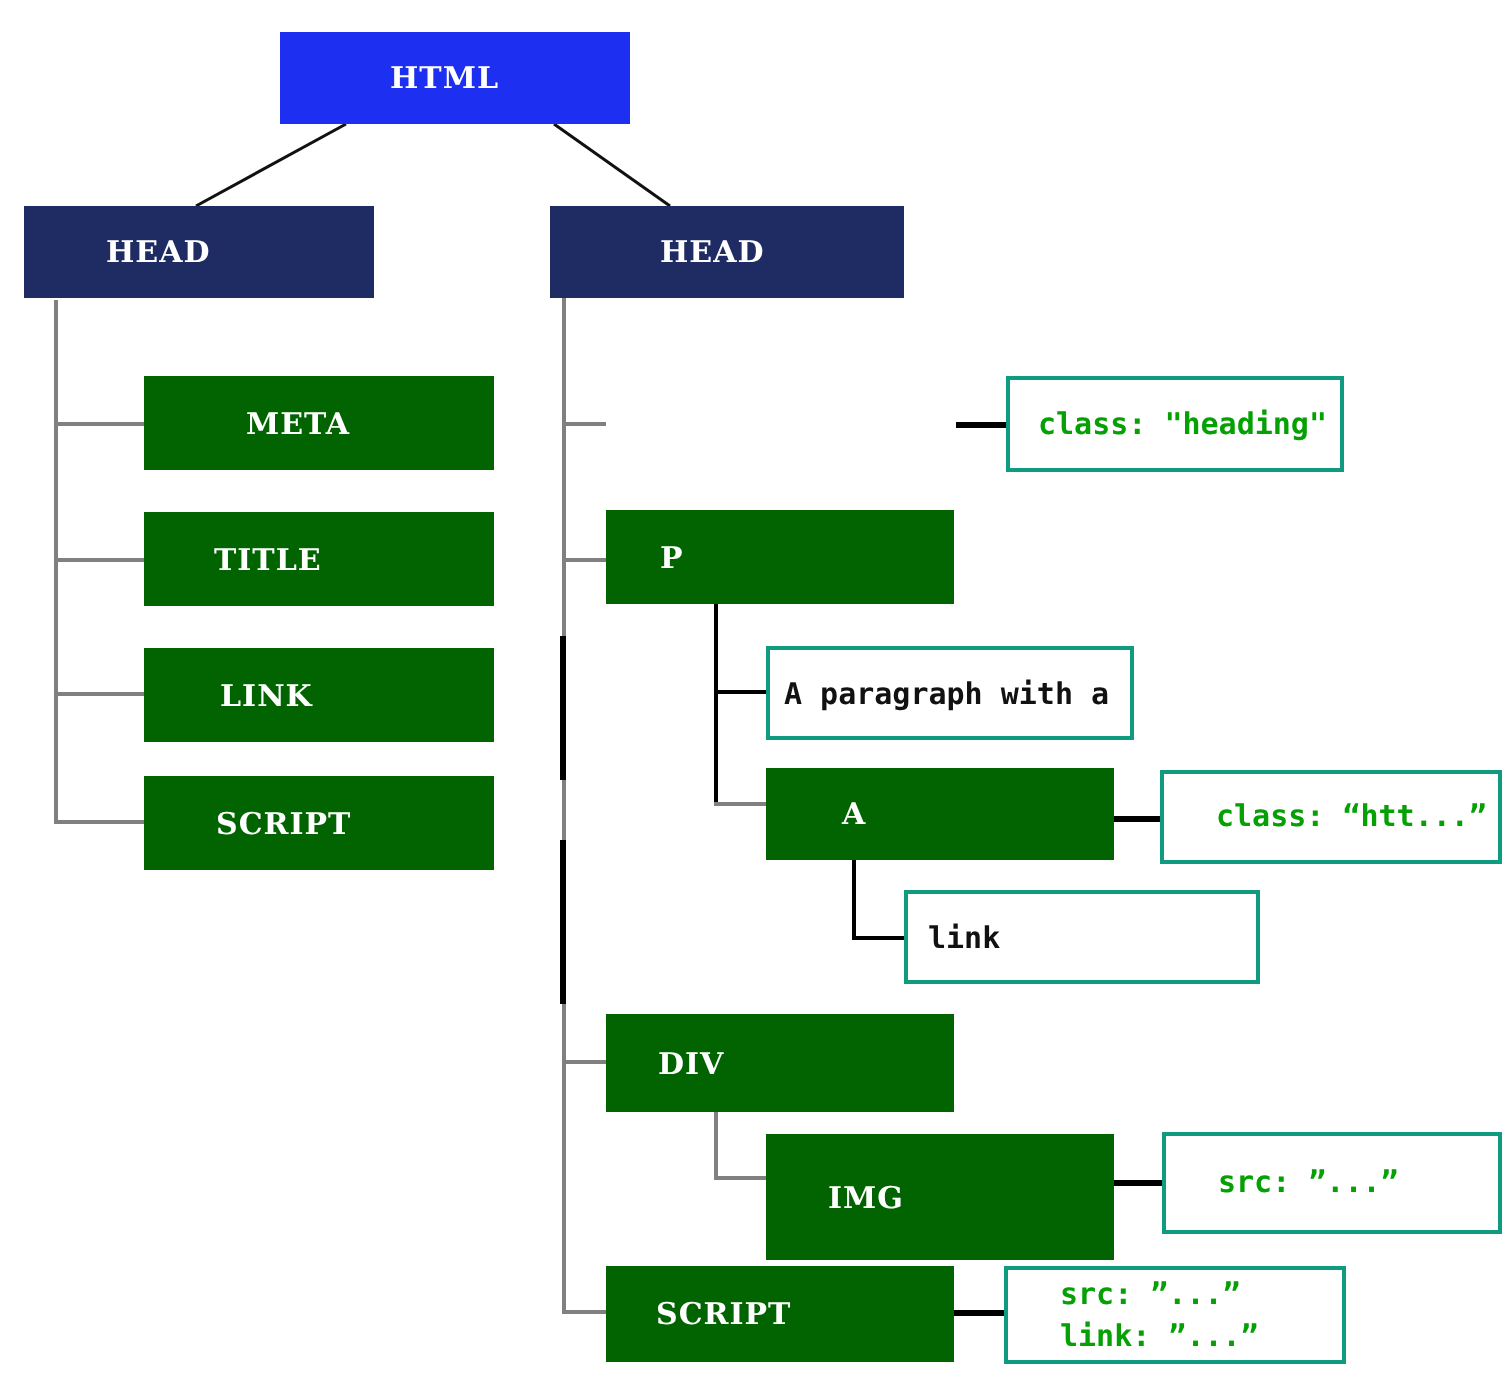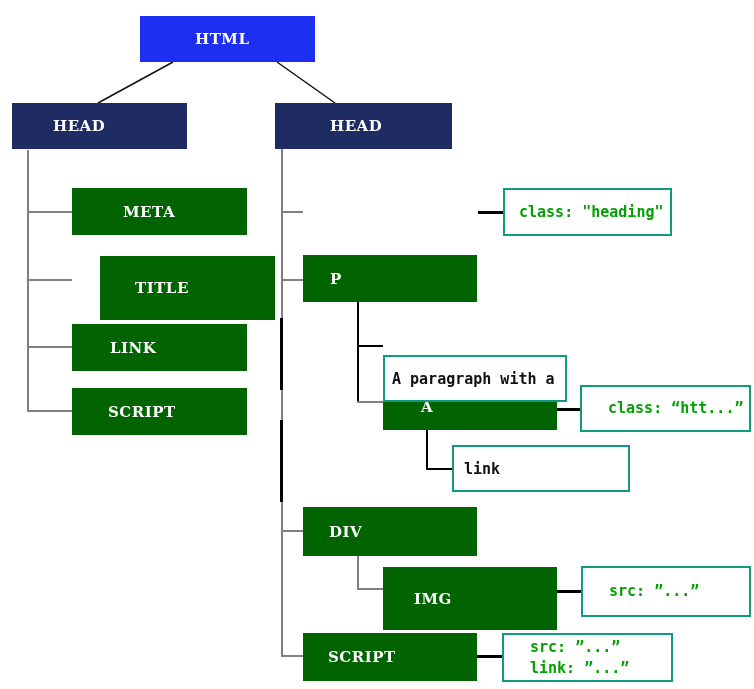--- a/index.html
+++ b/index.html
@@ -106,21 +106,21 @@
   <div class="node navy" style="left:12px;  top:103px; width:175px; height:46px; padding-left:41px;">
     <span>HEAD</span>
   </div>
   <div class="node navy" style="left:275px; top:103px; width:177px; height:46px; padding-left:55px;">
     <span>HEAD</span>
   </div>
 
   <div class="node green" style="left:72px;  top:188px; width:175px; height:47px; padding-left:51px;">
     <span>META</span>
   </div>
-  <div class="node green" style="left:72px;  top:256px; width:175px; height:64px; padding-left:35px;margin-left:28px;">
+  <div class="node green" style="left:72px;  top:256px; width:175px; height:47px; padding-left:35px;">
     <span>TITLE</span>
   </div>
   <div class="node green" style="left:72px;  top:324px; width:175px; height:47px; padding-left:38px;">
     <span>LINK</span>
   </div>
   <div class="node green" style="left:72px;  top:388px; width:175px; height:47px; padding-left:36px;">
     <span>SCRIPT</span>
   </div>
 
   <div class="node green" style="left:303px; top:255px; width:174px; height:47px; padding-left:27px;">
@@ -132,21 +132,21 @@
   <div class="node green" style="left:303px; top:507px; width:174px; height:49px; padding-left:26px;">
     <span>DIV</span>
   </div>
   <div class="node green" style="left:383px; top:567px; width:174px; height:63px; padding-left:31px;">
     <span>IMG</span>
   </div>
   <div class="node green" style="left:303px; top:633px; width:174px; height:48px; padding-left:25px;">
     <span>SCRIPT</span>
   </div>
 
-  <div class="textbox" style="left:383px; top:323px; width:184px; height:47px; padding-left:7px;margin-top:32px;">
+  <div class="textbox" style="left:383px; top:323px; width:184px; height:47px; padding-left:7px;">
     <span>A paragraph with a</span>
   </div>
   <div class="textbox" style="left:452px; top:445px; width:178px; height:47px; padding-left:10px;">
     <span>link</span>
   </div>
 
   <div class="annotation" style="left:503px; top:188px; width:169px; height:48px; padding-left:14px;">
     <span>class: "heading"</span>
   </div>
   <div class="annotation" style="left:580px; top:385px; width:171px; height:47px; padding-left:26px;">

